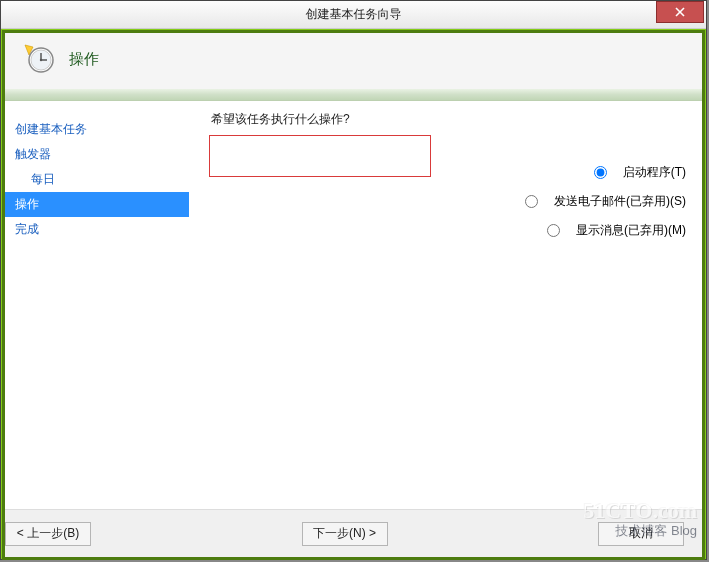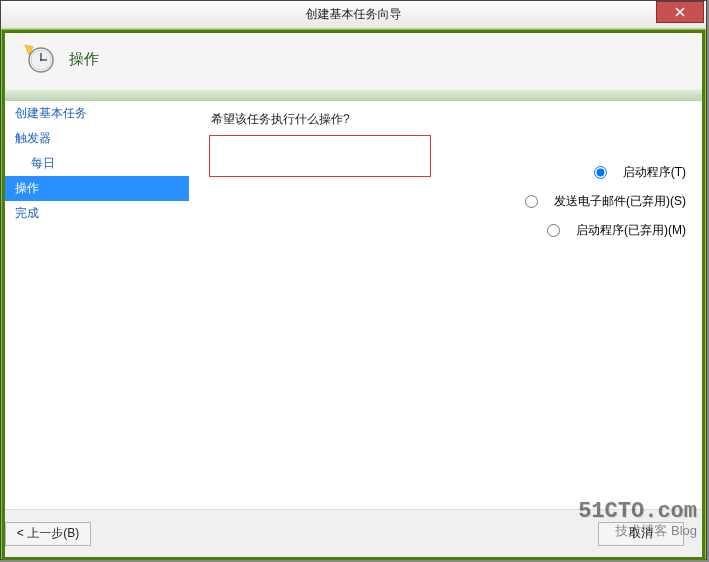--- a/index.html
+++ b/index.html
@@ -9,34 +9,34 @@
     .titlebar-text { font-size: 12px; color: #222; }
     .close-btn { position: absolute; right: 2px; top: 0; width: 48px; height: 22px; background: #c75050; color: #fff; display: flex; align-items: center; justify-content: center; border: 1px solid #8b2e2e; cursor: pointer; }
     .close-btn svg { width: 10px; height: 10px; }
     .content { display: flex; flex-direction: column; height: calc(100% - 28px); background: #f5f5f5; border: 3px solid #4d7c0f; margin: 1px; }
     .header-section { display: flex; align-items: center; padding: 10px 18px 14px; gap: 14px; }
     .header-icon { width: 32px; height: 32px; position: relative; }
     .header-icon svg { width: 32px; height: 32px; }
     .header-title { font-size: 15px; color: #1f5a1f; }
     .gradient-band { height: 12px; background: linear-gradient(#e9f2e4, #d0e0c8, #c1d6b6); border-bottom: 1px solid #bcd0b0; }
     .body { display: flex; flex: 1; background: #fff; }
-    .sidebar { width: 184px; background: #fff; padding-top: 0; }
+    .sidebar { width: 184px; background: #fff; padding-top: 16px; }
     .nav-item { padding: 4px 10px; color: #1a5fbf; cursor: pointer; }
     .nav-item.indent { padding-left: 26px; }
     .nav-item.selected { background: #2a90ff; color: #fff; }
     .main { flex: 1; padding: 8px 10px 0 22px; position: relative; }
     .question { color: #222; margin-top: 2px; margin-bottom: 30px; }
     .radio-group { margin-left: 4px; }
     .radio-row { display: flex; align-items: center; gap: 16px; padding: 6px 6px 6px 2px; cursor: pointer; justify-content: flex-end; }
     .radio-row input { margin: 0; }
     .highlight-box { position: absolute; border: 1px solid #d93a3a; left: 20px; top: 34px; width: 222px; height: 42px; pointer-events: none; }
     .footer { height: 48px; background: #f0f0f0; border-top: 1px solid #ddd; display: flex; justify-content: space-between; align-items: center; gap: 10px; padding-right: 18px; }
     .btn { height: 24px; min-width: 86px; background: #f5f5f5; border: 1px solid #b5b5b5; color: #222; display: inline-flex; align-items: center; justify-content: center; cursor: pointer; padding: 0 10px; }
     .watermark { position: absolute; right: 12px; bottom: 22px; pointer-events: none; text-align: right; opacity: 0.5; }
-    .watermark .wm1 { font-size: 22px; font-weight: bold; color: #000000; text-shadow: 1px 1px 0 #bbb, -1px -1px 0 #eee; font-family: Liberation Mono, monospace; }
+    .watermark .wm1 { font-size: 22px; font-weight: bold; color: #ffffff; text-shadow: 1px 1px 0 #bbb, -1px -1px 0 #eee; font-family: Liberation Serif, serif; }
     .watermark .wm2 { font-size: 13px; color: #0f172a; margin-top: -2px; text-shadow: 1px 1px 0 #eee; }
   </style>
 </head>
 <body>
 
 <div class="window">
   <div class="titlebar">
     <span class="titlebar-text">创建基本任务向导</span>
     <div class="close-btn">
       <svg viewBox="0 0 10 10">
@@ -74,28 +74,29 @@
             <label class="radio-row">
               <input type="radio" name="action" checked="" style="">
               <span>启动程序(T)</span>
             </label>
             <label class="radio-row">
               <input type="radio" name="action" style="">
               <span>发送电子邮件(已弃用)(S)</span>
             </label>
             <label class="radio-row">
               <input type="radio" name="action" style="">
-              <span>启动程序(已弃用)(M)</span>
+              <span>显示消息(已弃用)(M)</span>
             </label>
           </div>
         <div class="highlight-box"></div>
       </div>
     </div>
     <div class="footer">
       <button class="btn">&lt; 上一步(B)</button>
+      <button class="btn">下一步(N) &gt;</button>
       <button class="btn">取消</button>
     </div>
   </div>
 </div>
 
 <div class="watermark">
   <div class="wm1">51CTO.com</div>
   <div class="wm2">技术博客 Blog</div>
 </div>
 

